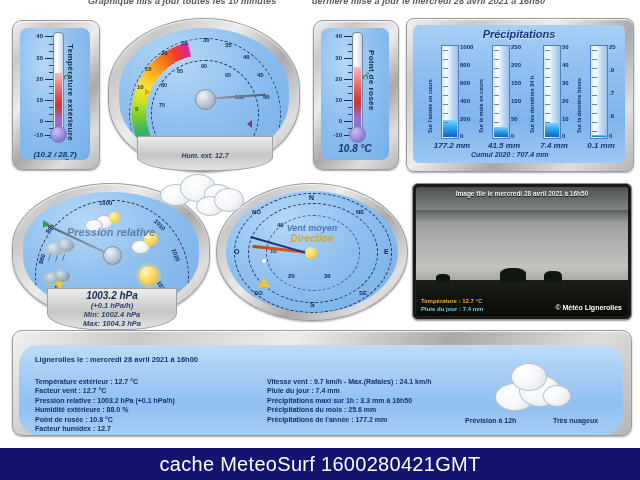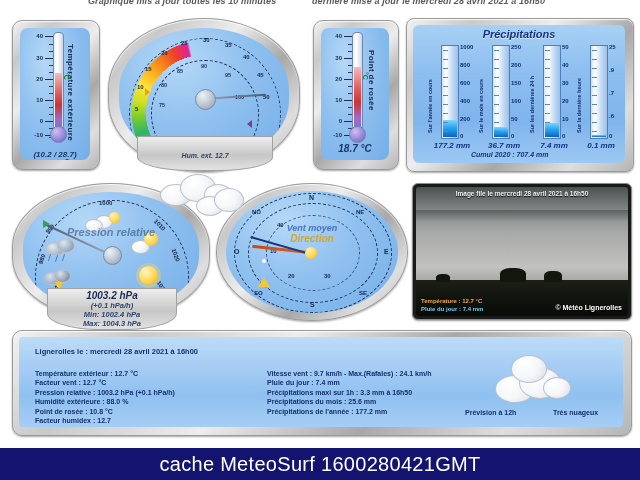--- a/index.html
+++ b/index.html
@@ -157,22 +157,23 @@
   
   .dial-txt{position:absolute;font-size:6px;font-weight:bold;color:#14264a;white-space:nowrap;}
   .dial-cap{
     position:absolute;left:0;right:0;text-align:center;
     font-style:italic;font-weight:bold;color:#23406f;opacity:.55;
   }
 
   
   .sum-box{border-radius:10px;}
   .sum-face{
-    border-radius:4px;
+    border-radius:20px;
     background:linear-gradient(180deg,#bcdcf8 0%,#a8cef5 30%,#8fc0f0 65%,#a5cdf4 100%);
+    margin-top:8px;
   }
   .sum-date{position:absolute;left:16px;top:10px;font-size:7.5px;font-weight:bold;color:#14306e;white-space:nowrap;}
   .sum-col{position:absolute;font-size:7px;color:#14306e;line-height:9.4px;white-space:nowrap;}
   .sum-col div{font-weight:bold;}
   .sum-fc-lab{position:absolute;font-size:7px;font-weight:bold;color:#14306e;white-space:nowrap;}
 
   
   .cloud{position:absolute;}
   .cloud i{
     position:absolute;border-radius:50%;display:block;
@@ -317,21 +318,21 @@
       </div>
 
       <div class="tm-tube" style="left:31px;top:4px;height:98px;">
         <div class="tm-merc" style="height:64px;"></div>
       </div>
       <div class="tm-bulb" style="left:28px;top:98px;"></div>
 
       <div class="tm-title" style="left:46px;top:22px;">Point de rosée</div>
       <div class="tm-unit" style="left:41px;top:44px;">°C</div>
 
-      <div class="tm-val" style="top:115px;font-size:10px;">18.7 °C</div>
+      <div class="tm-val" style="top:115px;font-size:10px;">10.8 °C</div>
     </div>
   </div>
 
   <div class="bezel precip-box" style="left:406px;top:18px;width:226px;height:152px;">
     <div class="face precip-face" style="left:6px;top:6px;width:212px;height:138px;">
 
       <div class="precip-title">Précipitations</div>
 
       <div>
         <div class="pg-vert" style="left:14px;top:22px;height:86px;">Sur l'année en cours</div>
@@ -371,21 +372,21 @@
             <div class="pg-tick" style="top:67px;"></div>
           <div class="pg-tick" style="top:76px;"></div>
             <div class="pg-tick" style="top:85px;"></div>
         </div>
         <div class="pg-lab" style="left:98px;top:22px;">250</div>
         <div class="pg-lab" style="left:98px;top:40px;">200</div>
         <div class="pg-lab" style="left:98px;top:58px;">150</div>
         <div class="pg-lab" style="left:98px;top:76px;">100</div>
         <div class="pg-lab" style="left:98px;top:94px;">50</div>
         <div class="pg-lab" style="left:98px;top:111px;">0</div>
-        <div class="pg-val" style="left:60px;top:116px;width:62px;">36.7 mm</div>
+        <div class="pg-val" style="left:60px;top:116px;width:62px;">41.5 mm</div>
         <div class="pg-sub" style="left:58px;top:126px;">Cumul 2020 : 707.4 mm</div>
       </div>
 
       <div>
         <div class="pg-vert" style="left:116px;top:22px;height:86px;">Sur les dernières 24 h</div>
         <div class="pg-tube" style="left:130px;top:20px;height:92px;">
           <div class="pg-fill" style="height:15%;"></div>
           <div class="pg-tick" style="top:4px;"></div>
             <div class="pg-tick" style="top:13px;"></div>
           <div class="pg-tick" style="top:22px;"></div>

